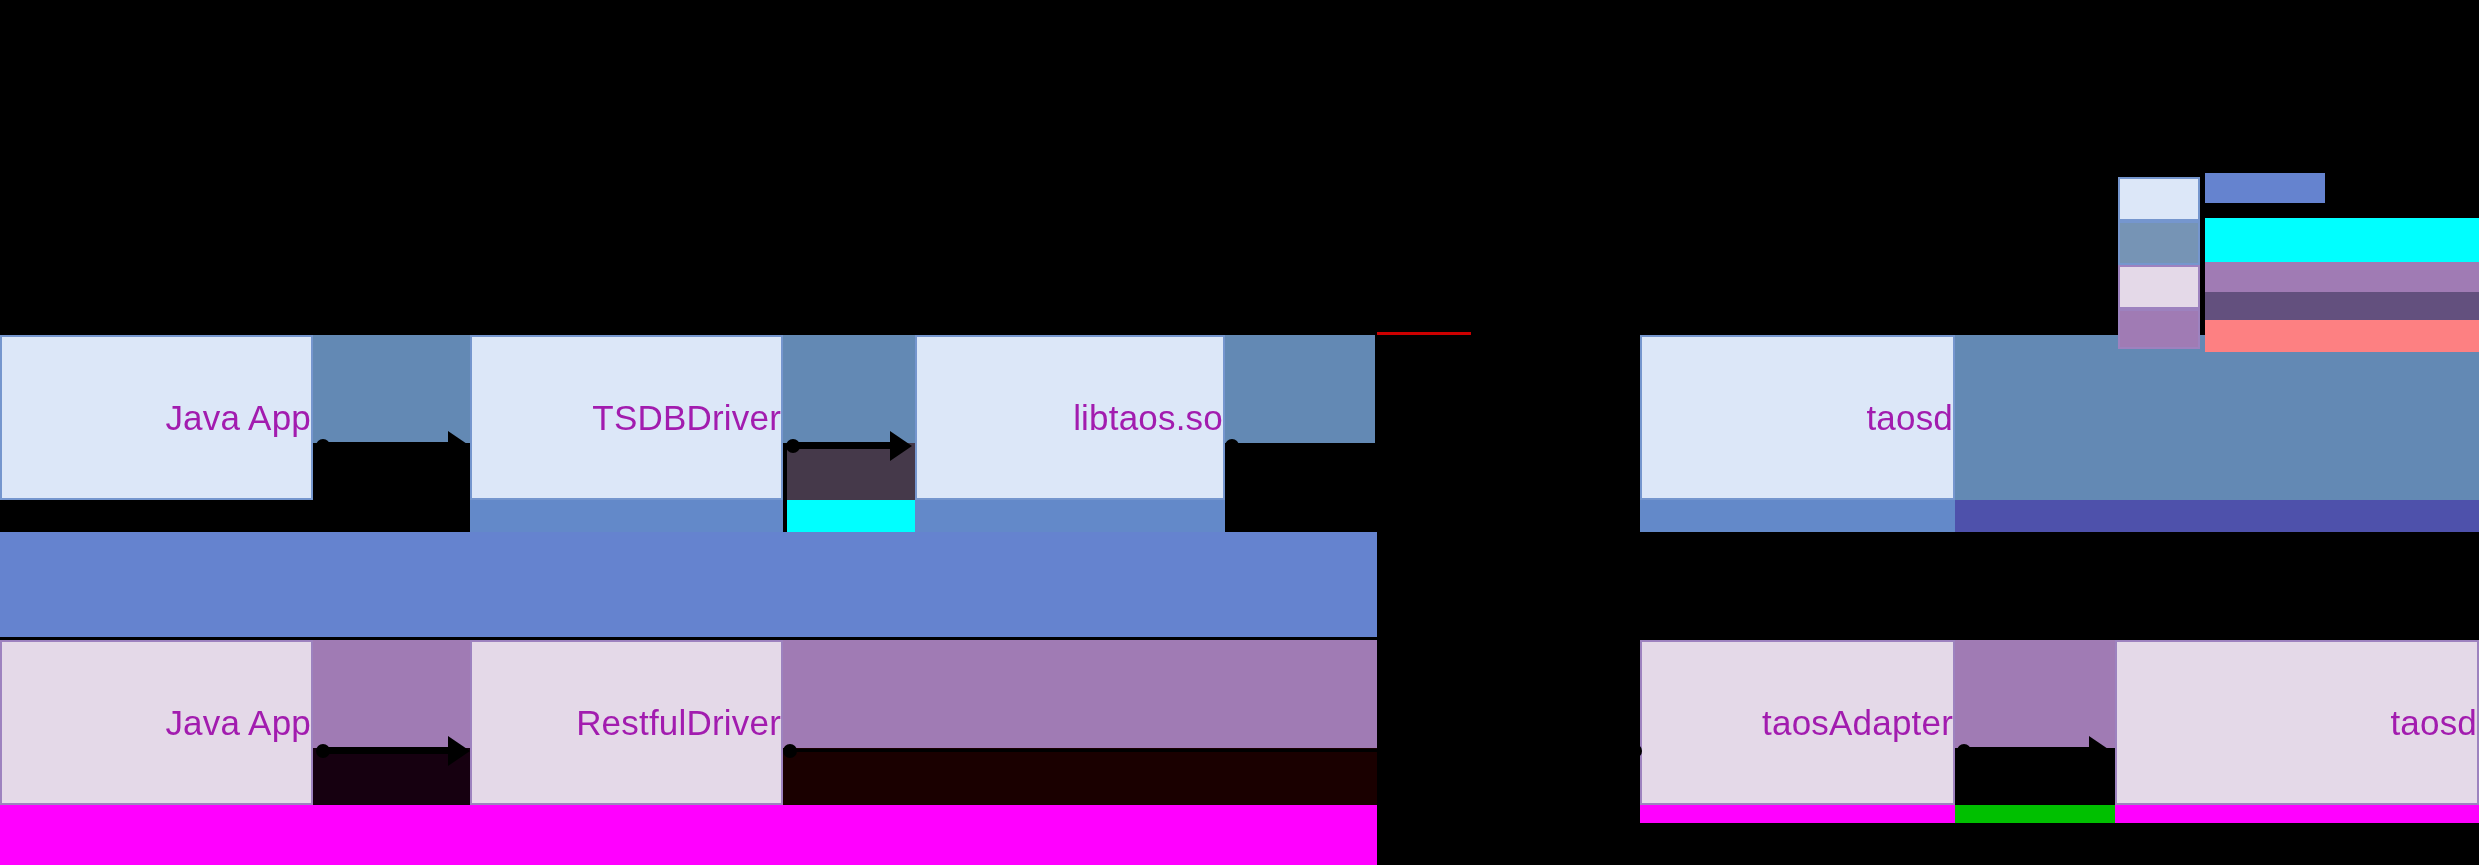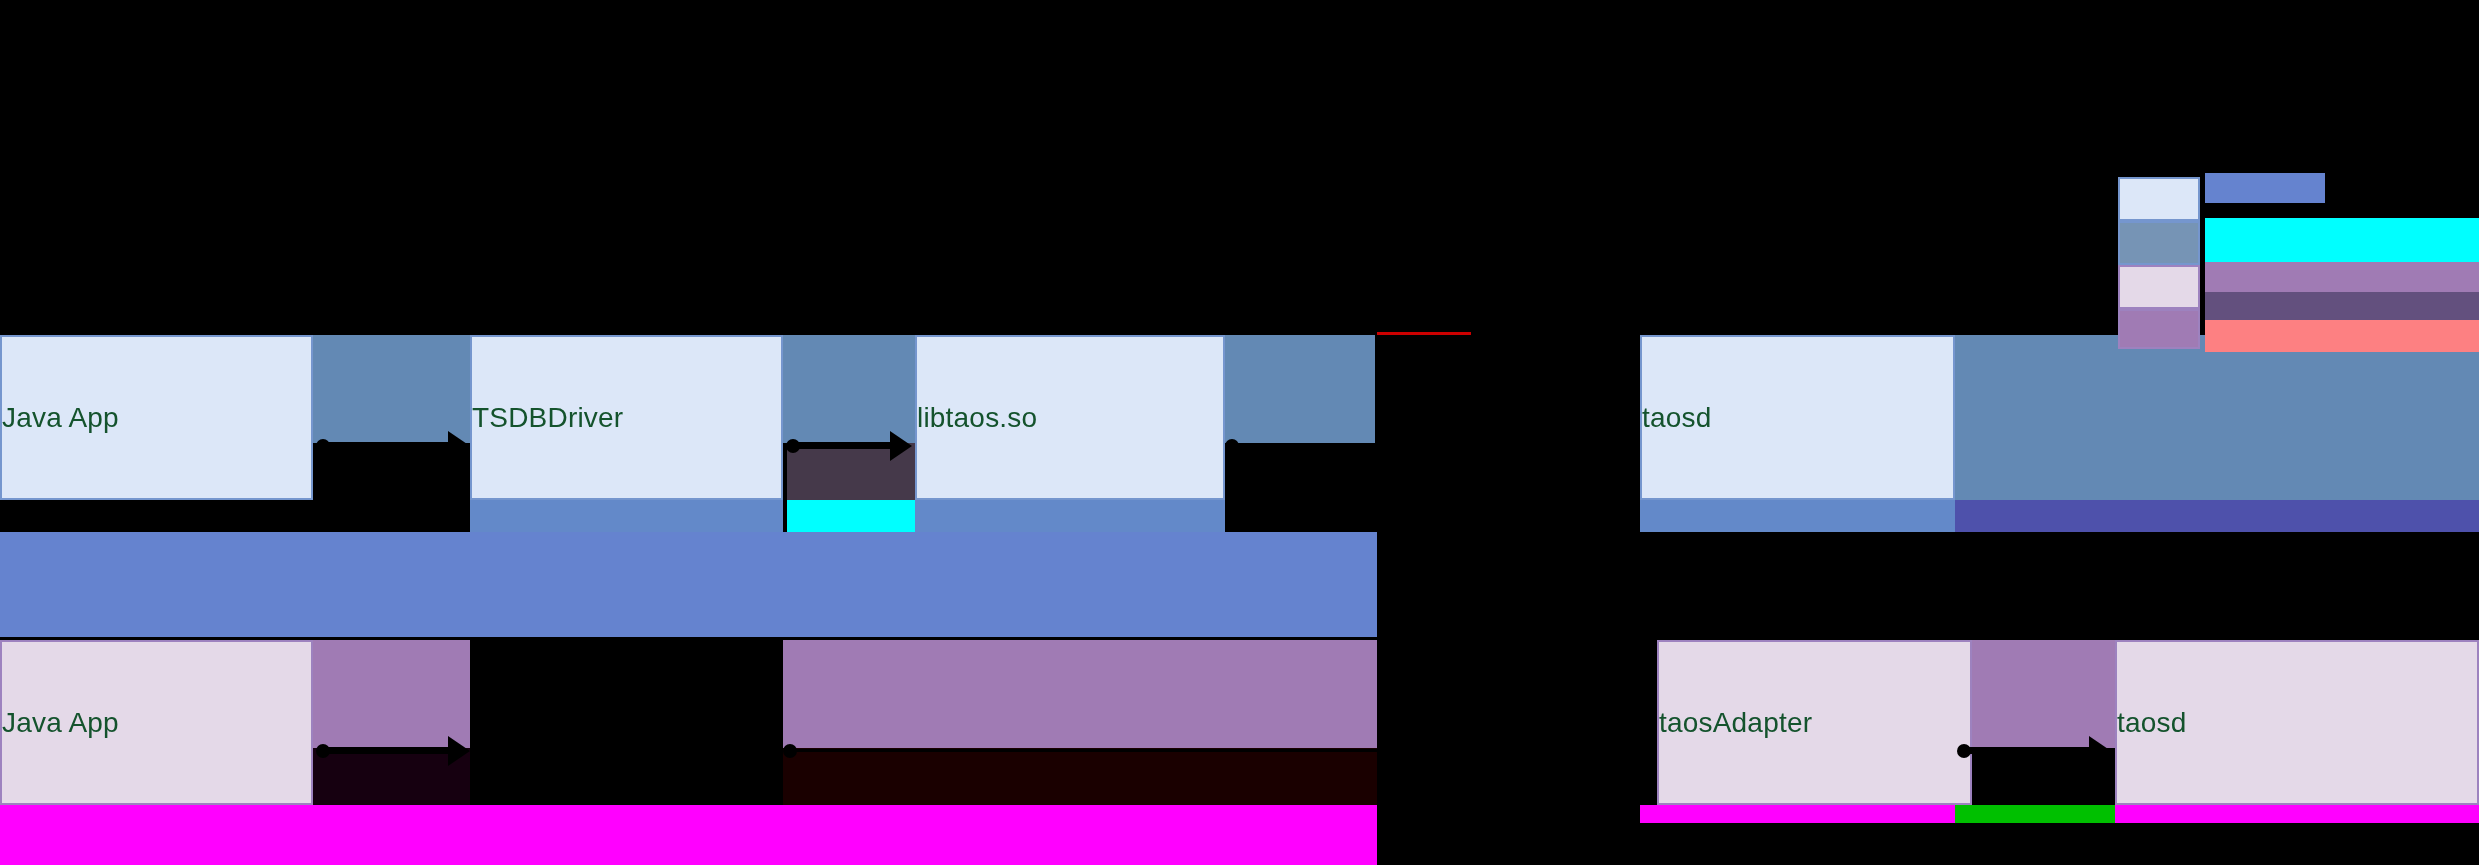--- a/index.html
+++ b/index.html
@@ -19,22 +19,22 @@
   .band-red{background:#ff0000;}
   .band-salmon{background:#fd8082;}
   .band-green{background:#00c000;}
   .band-darkplum{background:#45394a;}
   .band-deepviolet{background:#63507e;}
   .band-darkred{background:#1a0000;}
   .band-darkmag{background:#160010;}
 
   
   .node{
-    display:flex;align-items:center;justify-content:flex-start;
-    font-size:28px;color:#14532d;letter-spacing:0.2px;
+    display:flex;align-items:center;justify-content:flex-end;
+    font-size:35px;color:#a21caf;letter-spacing:0.2px;
     text-align:center;line-height:1;
   }
   .node-blue{background:#dce7f8;border:2px solid #7596ce;}
   .node-pink{background:#e4d9e8;border:2px solid #9d82bf;}
 
   
   .arrow-line{background:#000;height:7px;}
   .arrow-dot{width:14px;height:14px;border-radius:50%;background:#000;}
   .arrow-head{
     width:0;height:0;border-top:15px solid transparent;
@@ -135,22 +135,25 @@
   <div class="abs" style="left:1225px;top:431px;width:415px;height:30px;">
     <div class="arrow-dot abs" style="left:0;top:8px;"></div>
     <div class="thin-line abs" style="left:7px;top:13px;width:395px;"></div>
     <div class="arrow-dot abs" style="left:400px;top:8px;"></div>
   </div>
 
   <div class="abs node node-pink" style="left:0;top:640px;width:313px;height:165px;">
     <span>Java App</span>
   </div>
 
+  <div class="abs node node-pink" style="left:470px;top:640px;width:313px;height:165px;">
+    <span>RestfulDriver</span>
+  </div>
 
-  <div class="abs node node-pink" style="left:1640px;top:640px;width:315px;height:165px;margin-left:17px;">
+  <div class="abs node node-pink" style="left:1640px;top:640px;width:315px;height:165px;">
     <span>taosAdapter</span>
   </div>
 
   <div class="abs node node-pink" style="left:2115px;top:640px;width:364px;height:165px;">
     <span>taosd</span>
   </div>
 
   <div class="abs" style="left:316px;top:736px;width:154px;height:30px;">
     <div class="arrow-dot abs" style="left:0;top:8px;"></div>
     <div class="arrow-line abs" style="left:7px;top:11px;width:128px;"></div>

